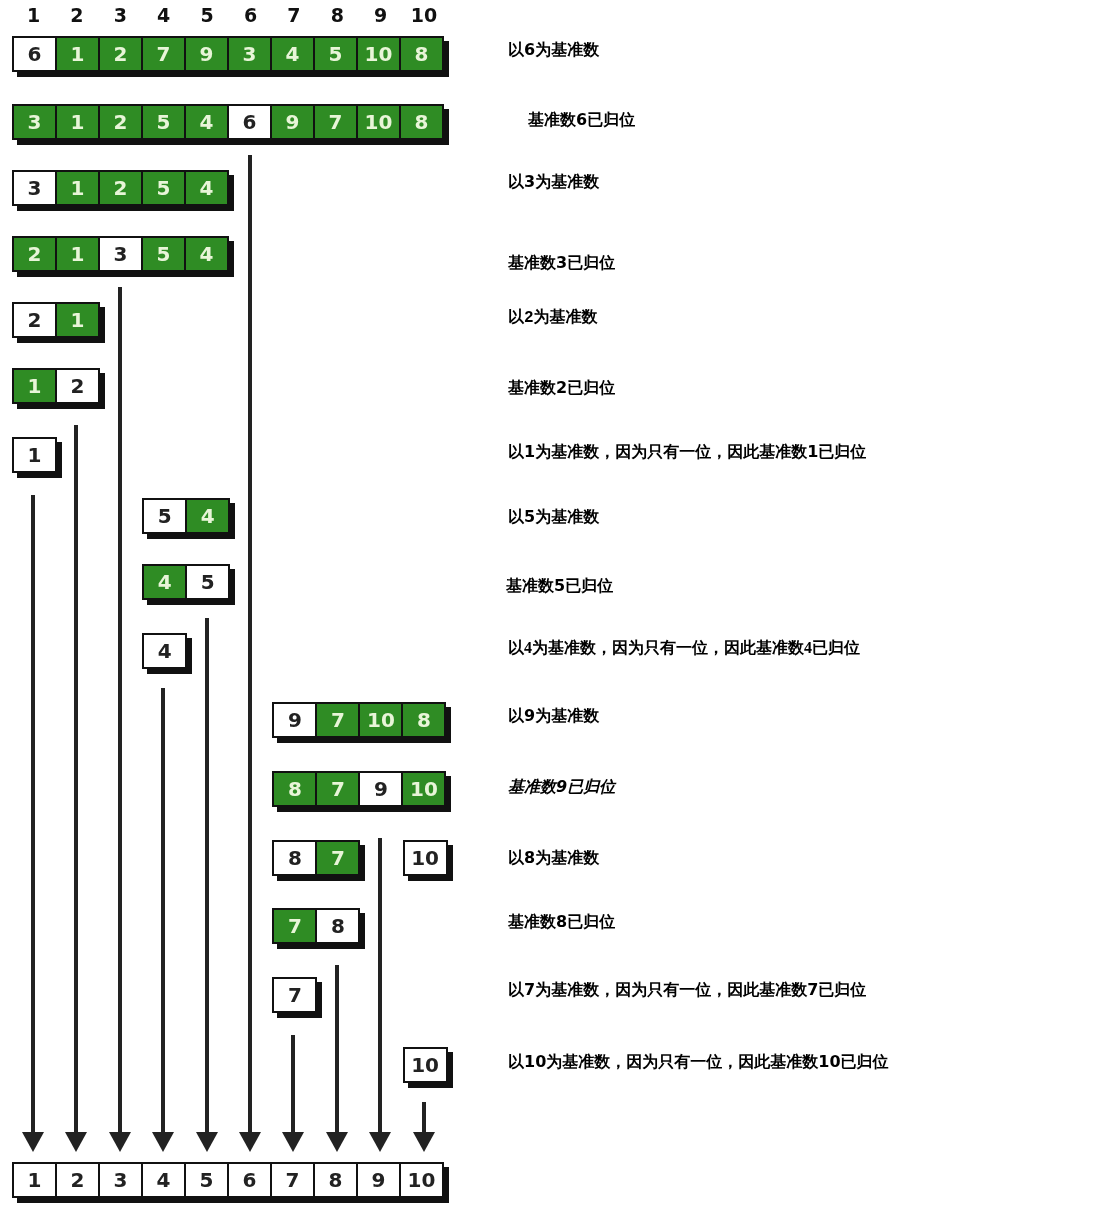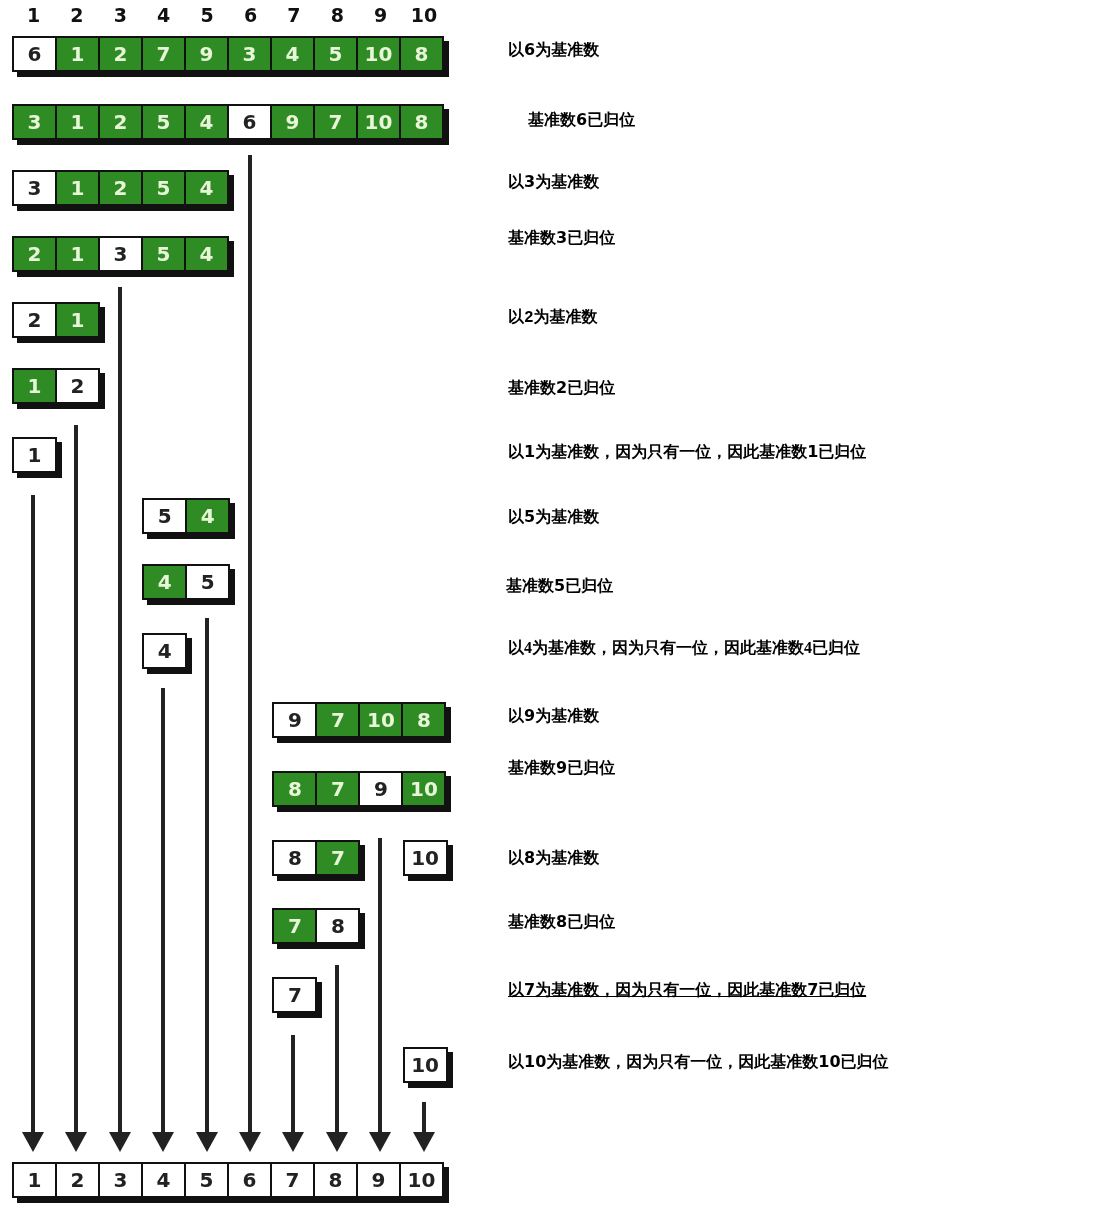--- a/index.html
+++ b/index.html
@@ -82,21 +82,21 @@
       <div class="cell g">4</div>
     </div>
     <div class="label" style="left: 508px; top: 172px;">以3为基准数</div>
     <div class="row" style="left: 12px; top: 236px;">
       <div class="cell g">2</div>
       <div class="cell g">1</div>
       <div class="cell w">3</div>
       <div class="cell g">5</div>
       <div class="cell g">4</div>
     </div>
-    <div class="label" style="left: 508px; top: 228px;">基准数3已归位</div>
+    <div class="label" style="left: 508px; top: 253px;">基准数3已归位</div>
     <div class="row" style="left: 12px; top: 302px;">
       <div class="cell w">2</div>
       <div class="cell g">1</div>
     </div>
     <div class="label" style="left: 508px; top: 307px; font-family: Liberation Mono, monospace;">以2为基准数</div>
     <div class="row" style="left: 12px; top: 368px;">
       <div class="cell g">1</div>
       <div class="cell w">2</div>
     </div>
     <div class="label" style="left: 508px; top: 378px;">基准数2已归位</div>
@@ -124,38 +124,38 @@
       <div class="cell g">10</div>
       <div class="cell g">8</div>
     </div>
     <div class="label" style="left: 508px; top: 706px;">以9为基准数</div>
     <div class="row" style="left: 272.4px; top: 771px;">
       <div class="cell g">8</div>
       <div class="cell g">7</div>
       <div class="cell w">9</div>
       <div class="cell g">10</div>
     </div>
-    <div class="label" style="left: 508px; top: 758px;">基准数9已归位</div>
+    <div class="label" style="left: 508px; top: 777px; font-style: italic;">基准数9已归位</div>
     <div class="row" style="left: 272.4px; top: 840px;">
       <div class="cell w">8</div>
       <div class="cell g">7</div>
     </div>
     <div class="label" style="left: 508px; top: 848px;">以8为基准数</div>
     <div class="row" style="left: 402.6px; top: 840px;">
       <div class="cell w">10</div>
     </div>
     <div class="row" style="left: 272.4px; top: 908px;">
       <div class="cell g">7</div>
       <div class="cell w">8</div>
     </div>
     <div class="label" style="left: 508px; top: 912px;">基准数8已归位</div>
     <div class="row" style="left: 272.4px; top: 977px;">
       <div class="cell w">7</div>
     </div>
-    <div class="label" style="left: 508px; top: 980px; text-decoration: underline;">以7为基准数，因为只有一位，因此基准数7已归位</div>
+    <div class="label" style="left: 508px; top: 980px;">以7为基准数，因为只有一位，因此基准数7已归位</div>
     <div class="row" style="left: 402.6px; top: 1047px;">
       <div class="cell w">10</div>
     </div>
     <div class="label" style="left: 508px; top: 1052px;">以10为基准数，因为只有一位，因此基准数10已归位</div>
     <div class="row" style="left: 12px; top: 1162px;">
       <div class="cell w">1</div>
       <div class="cell w">2</div>
       <div class="cell w">3</div>
       <div class="cell w">4</div>
       <div class="cell w">5</div>

